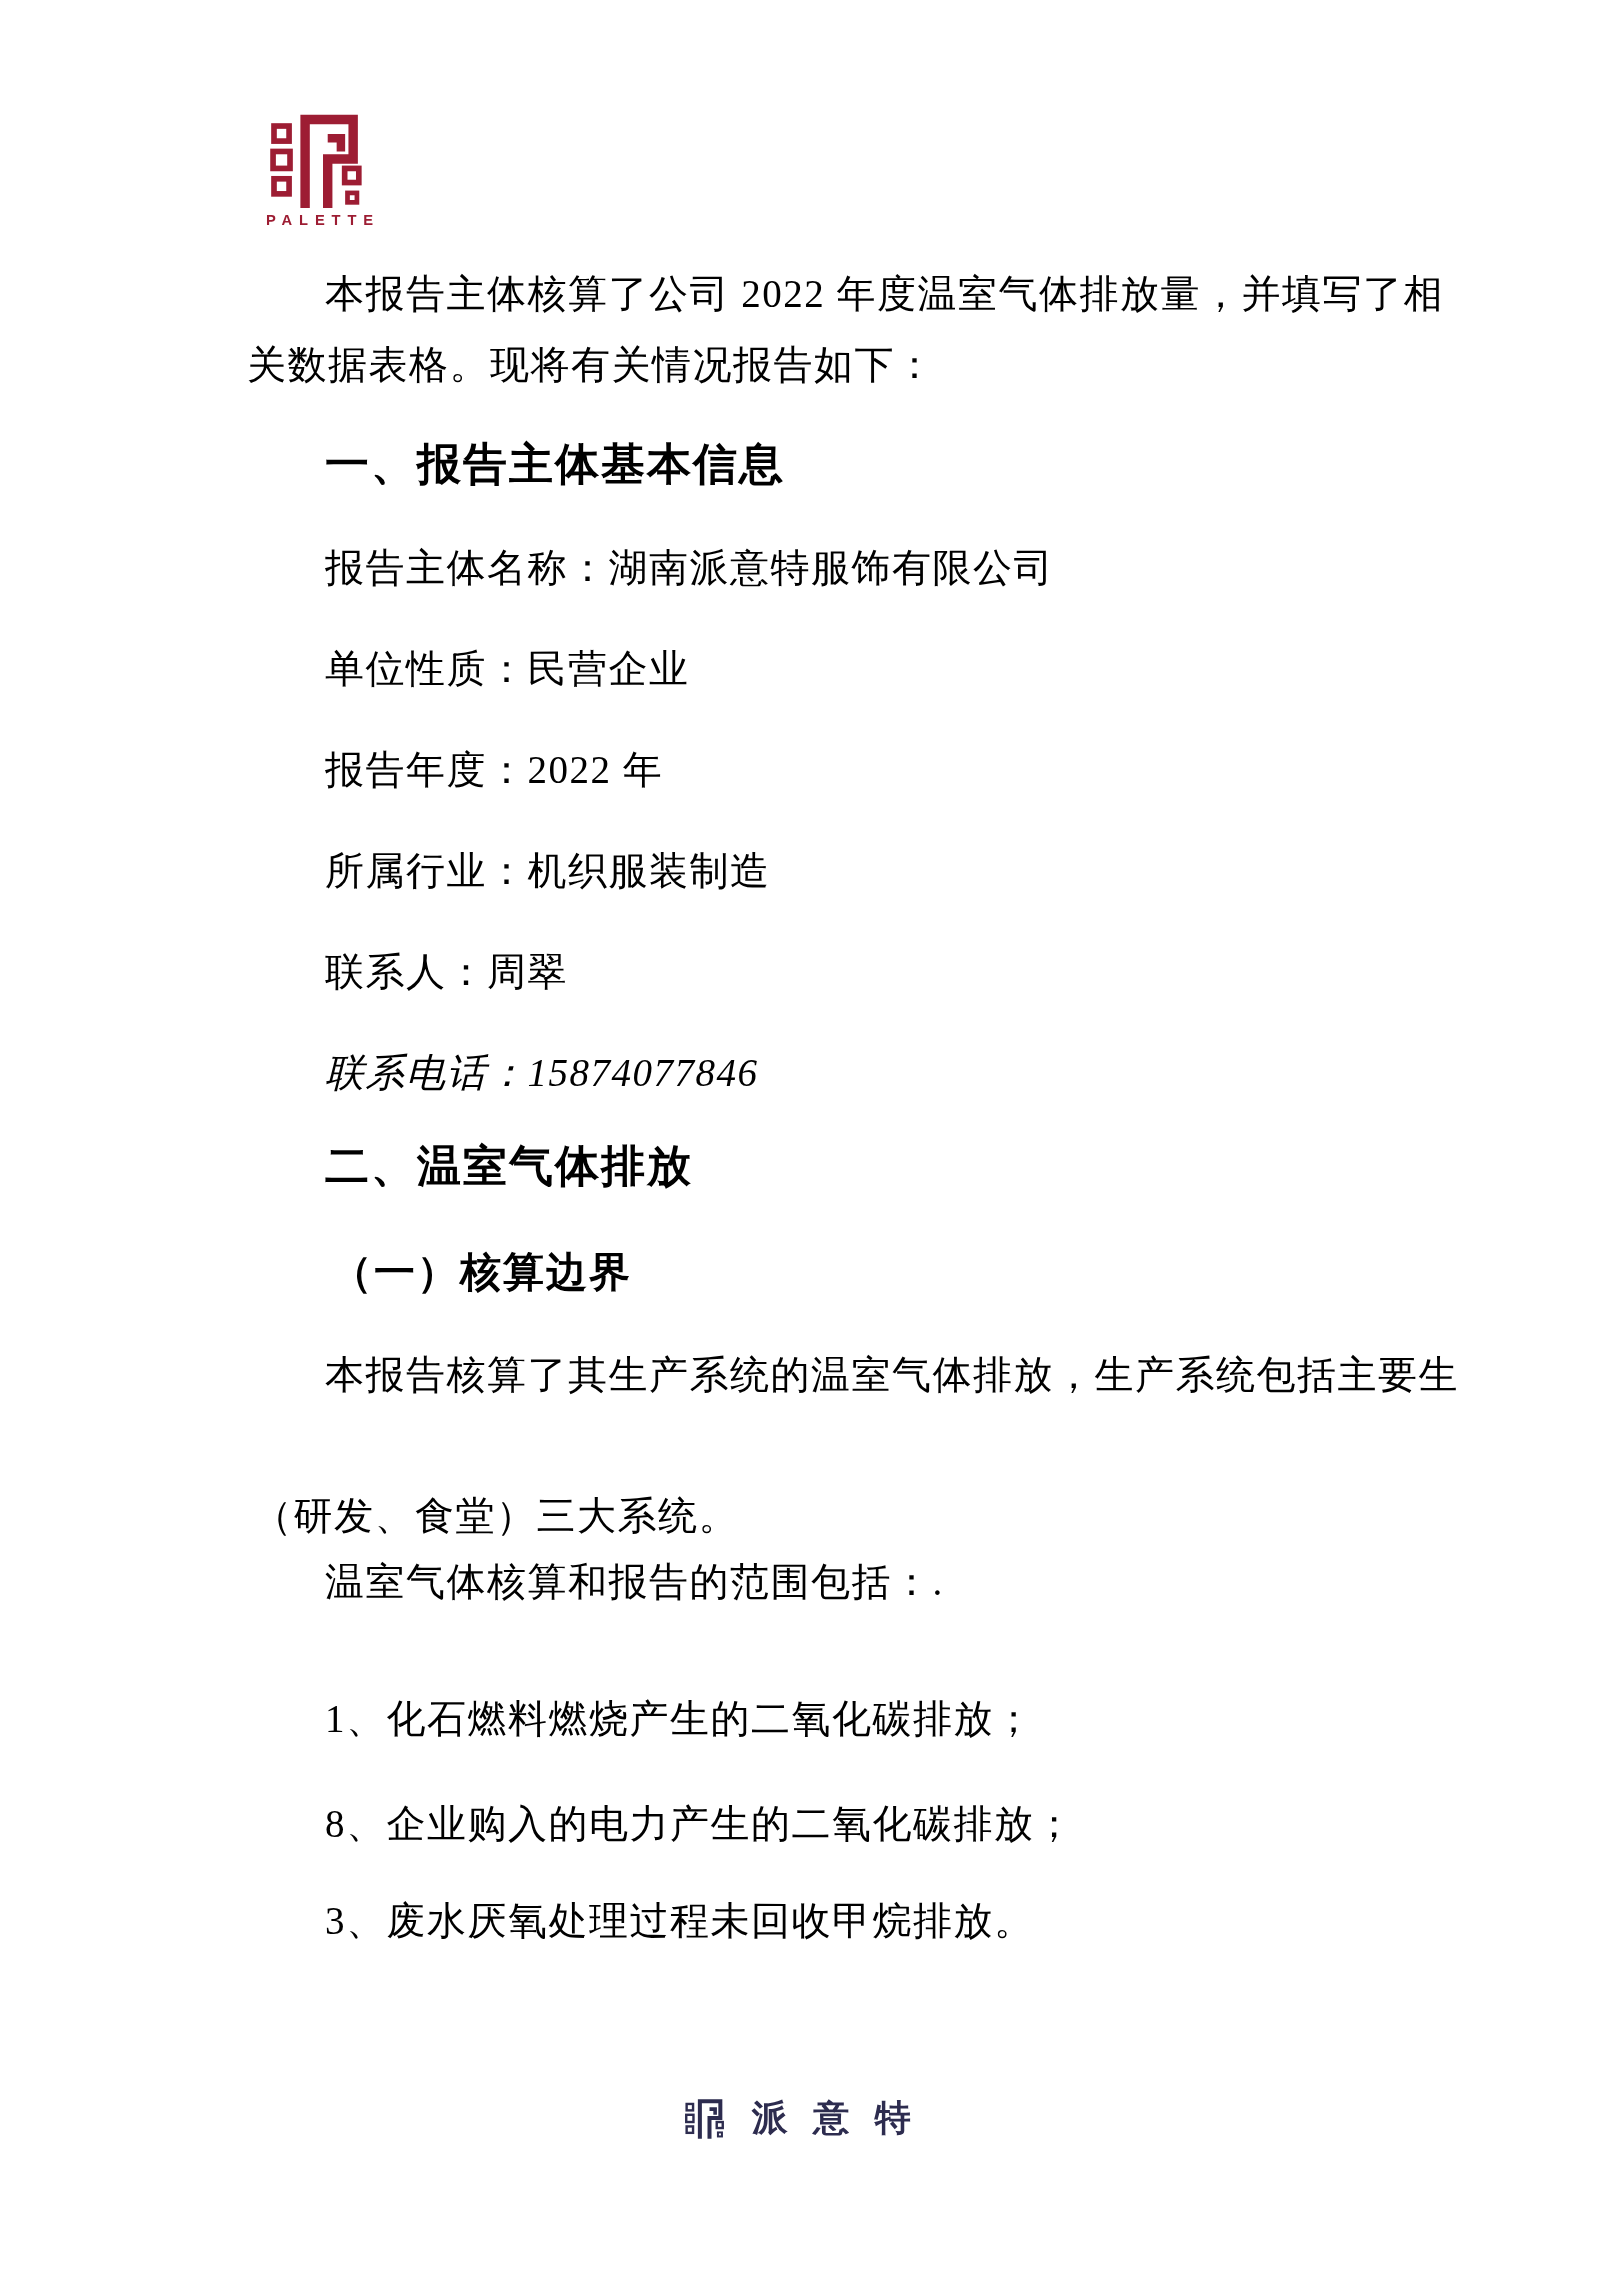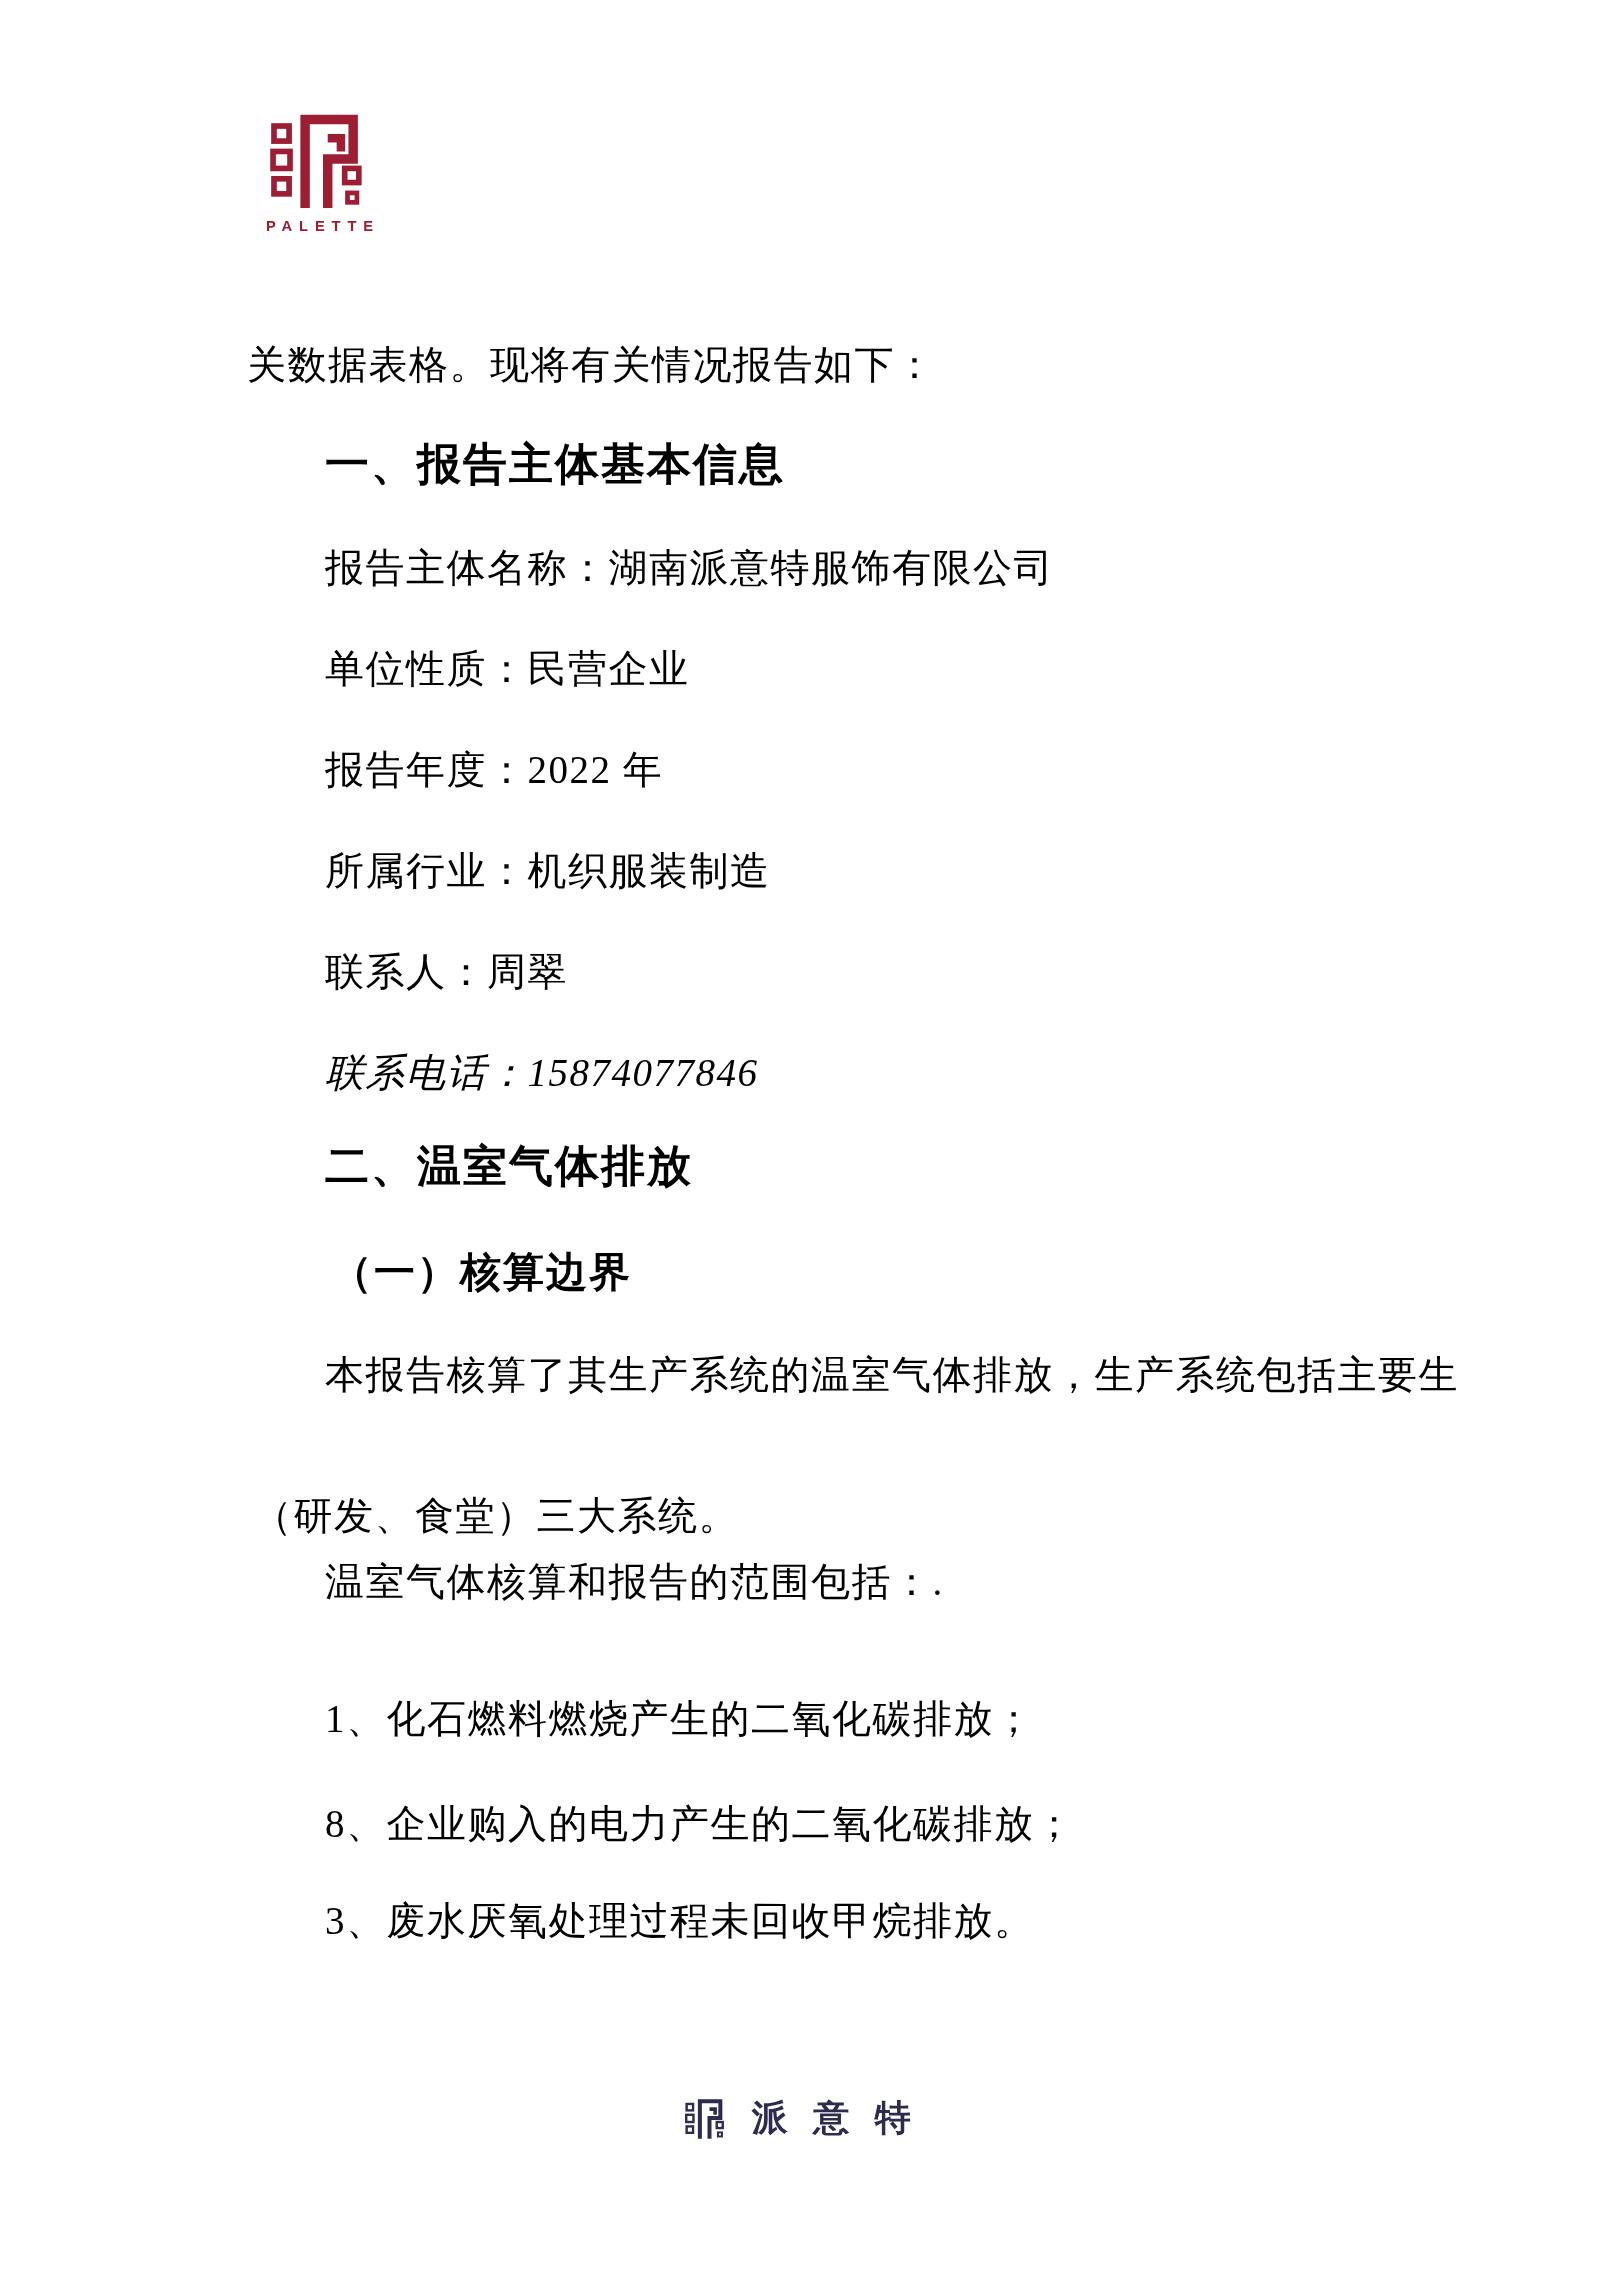--- a/index.html
+++ b/index.html
@@ -29,21 +29,21 @@
   .h-minor{font-size:41px;}
   
   .header-logo{
     position:absolute;left:270px;top:110px;
     width:106px;
     display:flex;flex-direction:column;align-items:center;
     color:var(--brand-red,#9d1d33);
   }
   .header-logo .mark{width:106px;height:98px;display:block;}
   .logo-wordmark{
-    margin-top:10px;
+    margin-top:4px;
     font-family:"Liberation Sans","DejaVu Sans",sans-serif;
     font-size:14.7px;
     font-weight:600;
     letter-spacing:6.9px;
     color:var(--brand-red,#9d1d33);
     white-space:nowrap;
   }
   
   .footer-band{
     position:absolute;left:0;right:0;top:2080px;
@@ -80,20 +80,21 @@
 
 <div class="page">
 
   <div class="header-logo">
     <svg class="mark" viewBox="0 0 108 100" width="106" height="98">
         <use href="#logo-mark"></use>
       </svg>
     <div class="logo-wordmark">PALETTE</div>
   </div>
 
+  <div class="line" style="top:272px;left:247px;text-indent:78px;">本报告主体核算了公司 2022 年度温室气体排放量，并填写了相</div>
   <div class="line" style="top:343px;left:247px;">关数据表格。现将有关情况报告如下：</div>
 
   <div class="line heading h-major" style="top:439px;left:325px;">一、报告主体基本信息</div>
 
   <div class="line" style="top:546px;left:325px;">报告主体名称：湖南派意特服饰有限公司</div>
   <div class="line" style="top:647px;left:325px;">单位性质：民营企业</div>
   <div class="line" style="top:748px;left:325px;">报告年度：2022 年</div>
   <div class="line" style="top:849px;left:325px;">所属行业：机织服装制造</div>
   <div class="line" style="top:950px;left:325px;">联系人：周翠</div>
   <div class="line" style="top:1051px;left:325px;font-style:italic;">联系电话：15874077846</div>

